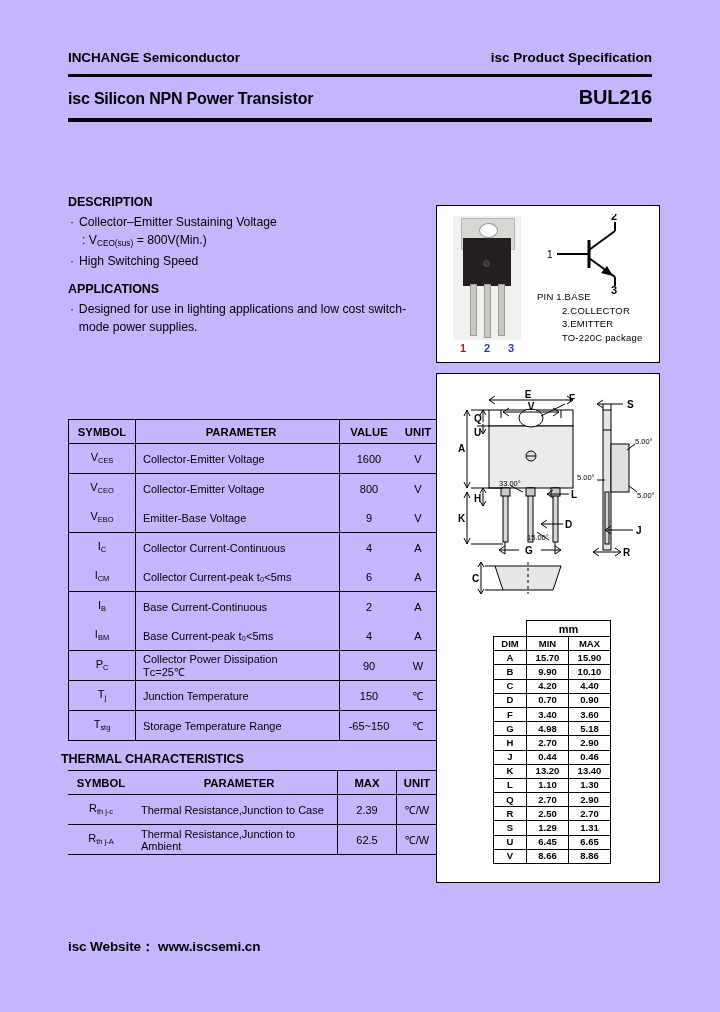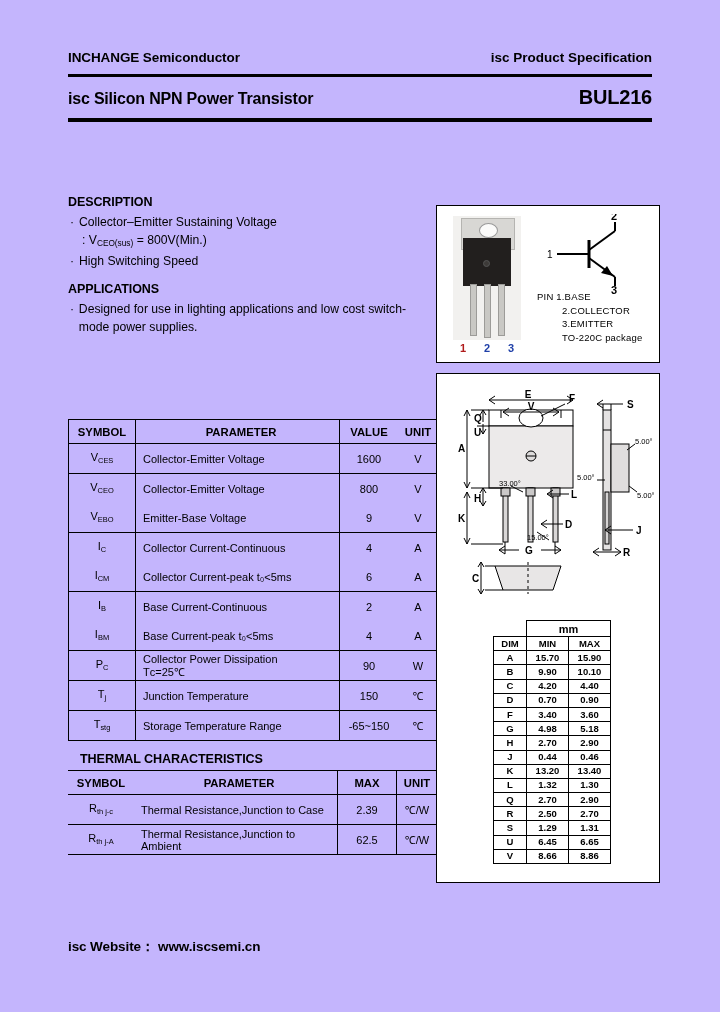--- a/index.html
+++ b/index.html
@@ -52,21 +52,21 @@
   #desc-list { top: 213px; width: 350px; }
   #apps-list { top: 300px; width: 355px; }
   .bullet-line { white-space: nowrap; }
   .bl-indent { padding-left: 12px; white-space: nowrap; }
   .bl-wrap { white-space: normal; width: 352px; }
   .dot { display: inline-block; width: 9px; }
   sub { font-size: 0.68em; vertical-align: -0.28em; }
 
   
   #amr-cap { position: absolute; left: 68px; top: 401px; font-size: 12.6px; font-weight: bold; letter-spacing: -0.2px;}
-  #thc-cap { position: absolute; left: 80px; top: 752px; font-size: 12.6px; font-weight: bold; letter-spacing: -0.1px;}
+  #thc-cap { position: absolute; left: 61px; top: 752px; font-size: 12.6px; font-weight: bold; letter-spacing: -0.1px;}
 
   
   table.dt {
     position: absolute;
     border-collapse: collapse;
     font-size: 11px;
     table-layout: fixed;
   }
   table.dt td, table.dt th { padding: 0; }
 
@@ -564,21 +564,21 @@
             <td>0.44</td>
             <td>0.46</td>
           </tr>
       <tr>
             <td>K</td>
             <td>13.20</td>
             <td>13.40</td>
           </tr>
       <tr>
             <td>L</td>
-            <td>1.32</td>
+            <td>1.10</td>
             <td>1.30</td>
           </tr>
       <tr>
             <td>Q</td>
             <td>2.70</td>
             <td>2.90</td>
           </tr>
       <tr>
             <td>R</td>
             <td>2.50</td>

